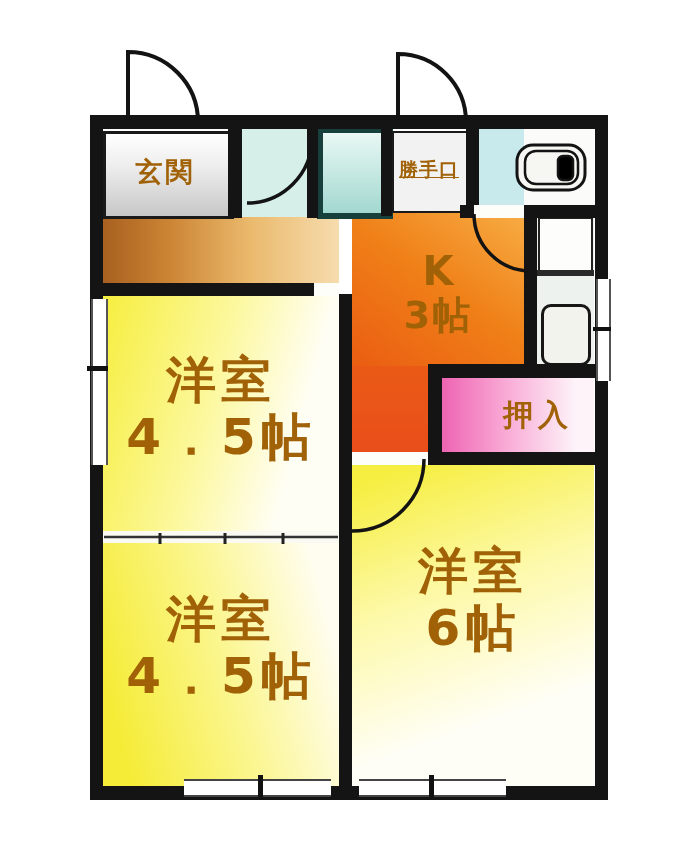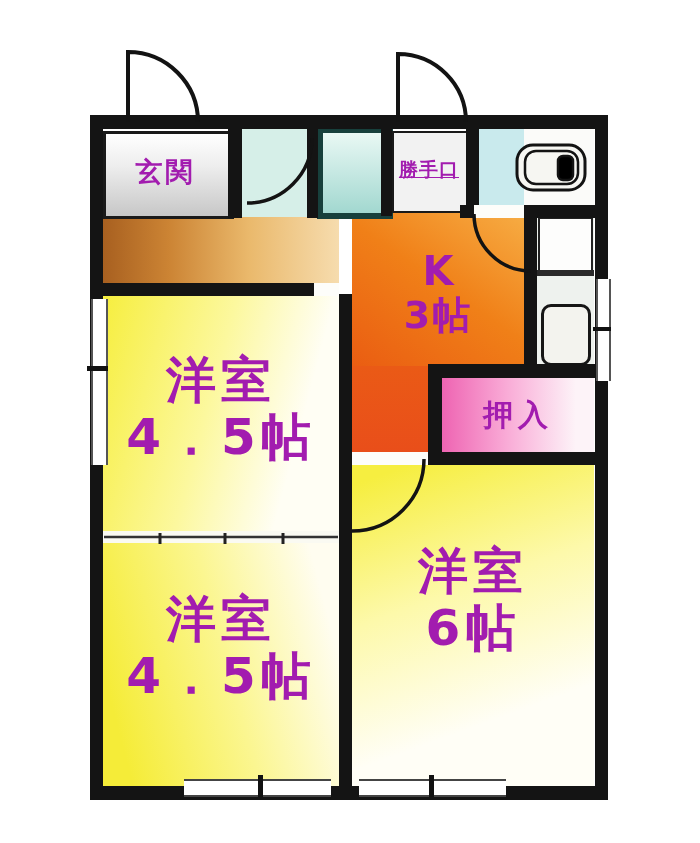--- a/index.html
+++ b/index.html
@@ -3,21 +3,21 @@
 <meta charset="utf-8">
 <style>
   html,body{margin:0;padding:0;background:#ffffff;}
   #canvas{position:relative;width:700px;height:843px;background:#ffffff;overflow:hidden;
           font-family:"DejaVu Sans","Liberation Sans",sans-serif;}
   .wall{position:absolute;background:#141414;z-index:20;}
   .region{position:absolute;z-index:10;}
   .gap{position:absolute;background:#fdfdfa;z-index:25;}
   .win{position:absolute;background:#ffffff;z-index:30;}
   .tick{position:absolute;background:#111;z-index:32;}
-  .lbl{position:absolute;z-index:50;color:#a21caf;font-weight:700;text-align:center;
+  .lbl{position:absolute;z-index:50;color:#a16207;font-weight:700;text-align:center;
        display:flex;flex-direction:column;align-items:center;justify-content:center;}
   .lbl .l1,.lbl .l2{display:block;line-height:1.15;}
   svg.overlay{position:absolute;left:0;top:0;z-index:40;pointer-events:none;}
 
   
   .genkan{left:103px;top:131px;width:125px;height:82px;
           background:linear-gradient(180deg,#ffffff 0%,#ededed 40%,#c7c7c7 100%);
           border:3px solid #1a1a1a;}
   .washroom{left:242px;top:129px;width:65px;height:88px;background:#d6efe8;}
   .tealunit{left:317px;top:127px;width:64px;height:80px;
@@ -149,17 +149,17 @@
   <div class="lbl" style="left:103px;top:583px;width:236px;height:130px;">
     <span class="l1 f-room">洋室</span>
     <span class="l2 f-room">4．5帖</span>
   </div>
 
   <div class="lbl" style="left:352px;top:535px;width:242px;height:130px;">
     <span class="l1 f-room">洋室</span>
     <span class="l2 f-room">6帖</span>
   </div>
 
-  <div class="lbl f-oshiire" style="left:442px;top:378px;width:152px;height:74px;">
+  <div class="lbl f-oshiire" style="left:442px;top:378px;width:152px;height:74px;padding-left:20px;">
     <span>押入</span>
   </div>
 
 </div>
 
 </body></html>

